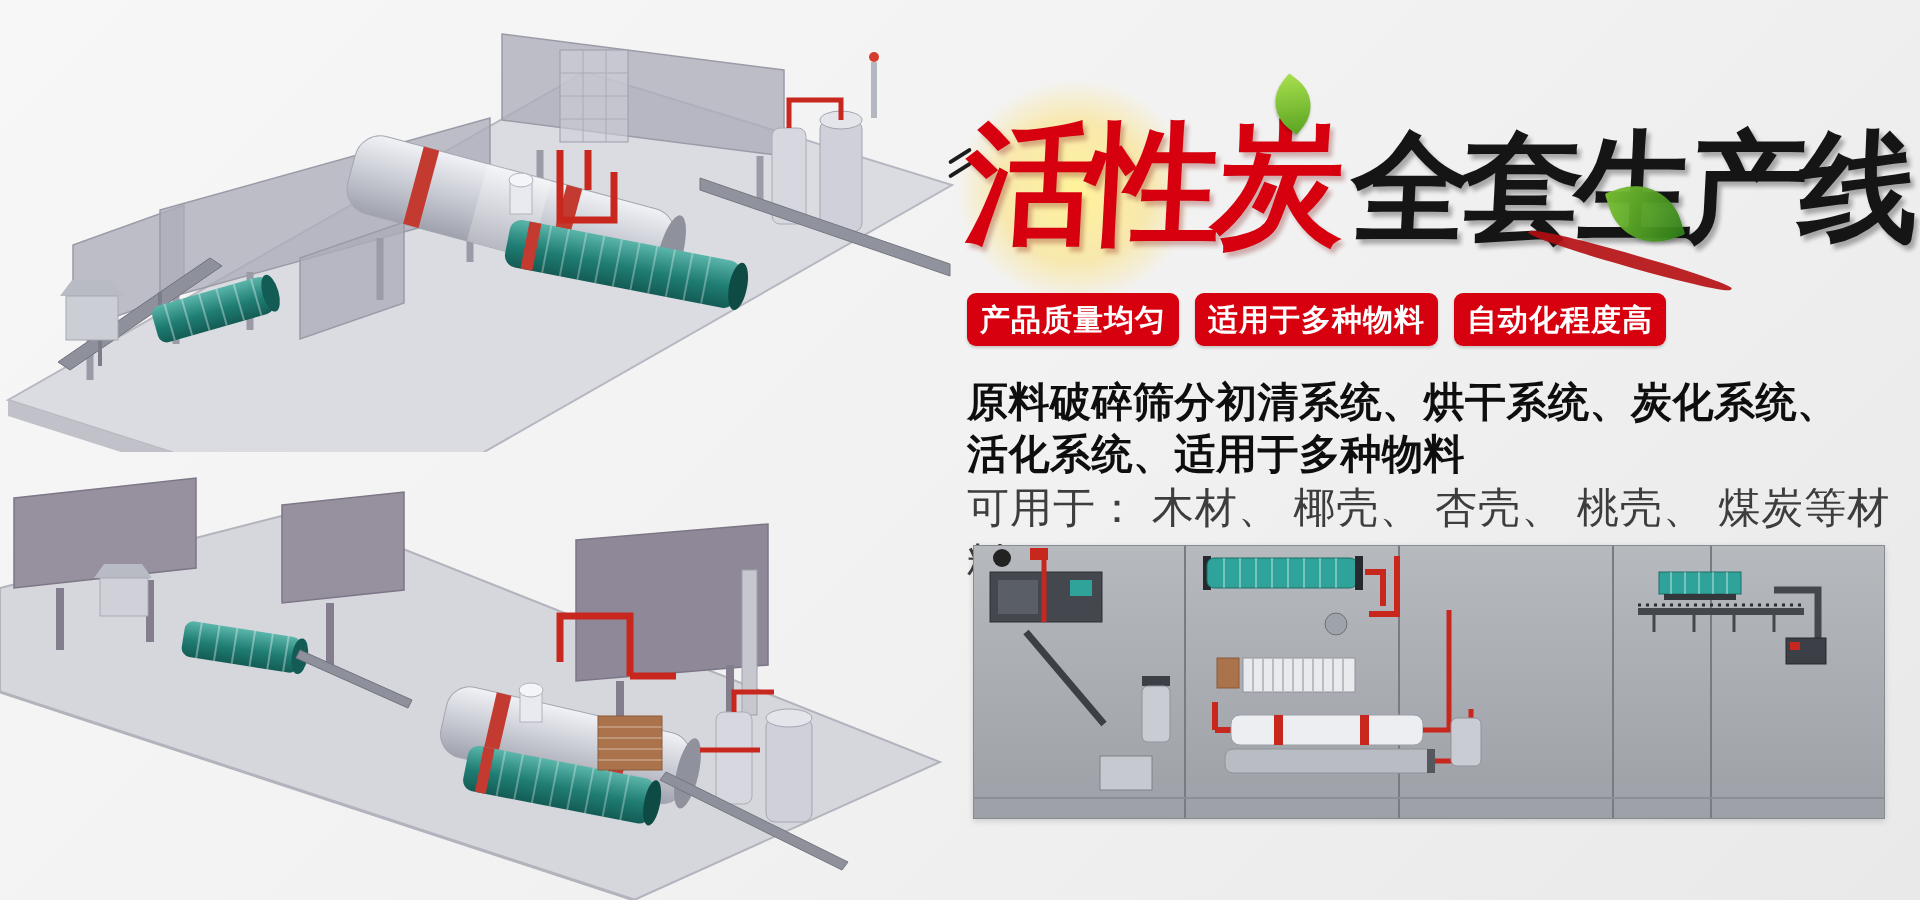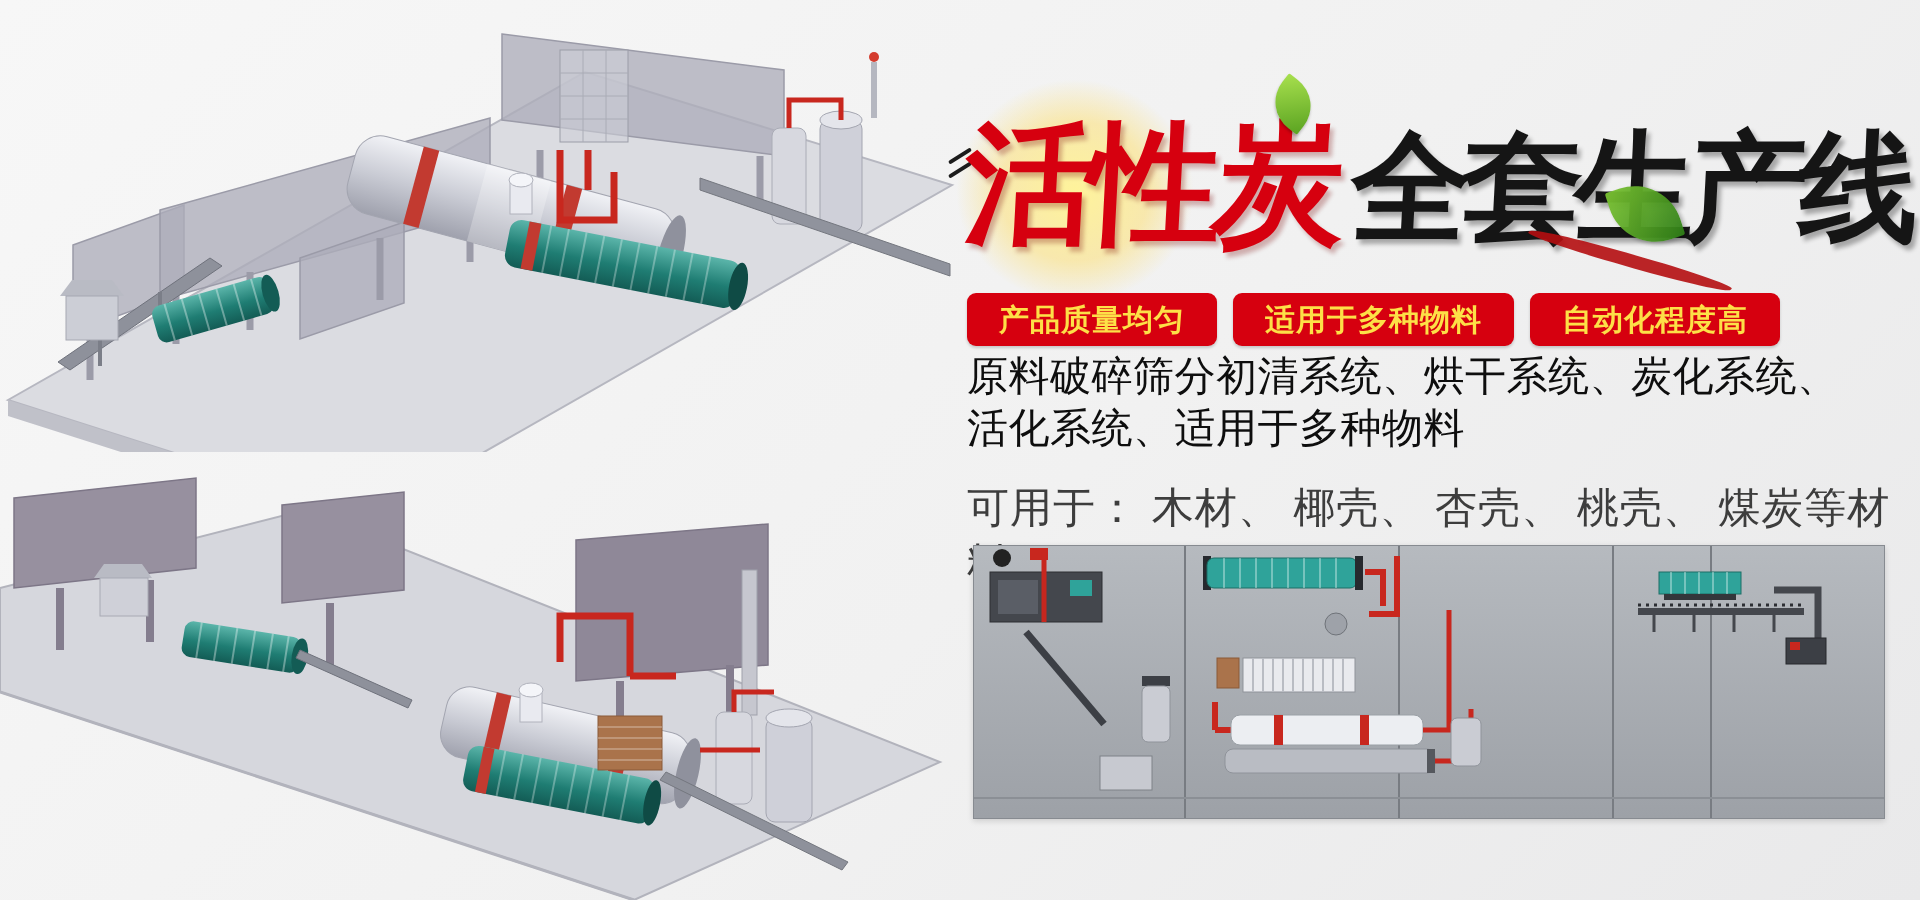--- a/index.html
+++ b/index.html
@@ -27,24 +27,24 @@
         transform:rotate(-32deg);margin-bottom:10px;}
   .leaf{position:absolute;border-radius:4% 75% 4% 75%;}
   .leaf-1{left:306px;top:-14px;width:44px;height:44px;transform:rotate(38deg);
         background:linear-gradient(135deg,#a8e04e,#5aa321);box-shadow:1px 2px 3px rgba(0,0,0,.25);}
   .leaf-2{left:648px;top:86px;width:64px;height:64px;transform:rotate(-18deg);
         background:linear-gradient(135deg,#7cc433,#2e7d17);box-shadow:2px 3px 4px rgba(0,0,0,.3);opacity:.95;}
   .brush-stroke{position:absolute;left:560px;top:158px;width:210px;height:13px;background:#b40d10;
         border-radius:45%;transform:rotate(16deg) skewX(-35deg);opacity:.9;}
 
   .badges{position:absolute;left:2px;top:293px;display:flex;gap:16px;}
-  .badge{background:#d6000f;color:#fde047;font-weight:bold;font-size:30px;line-height:1;
-        padding:12px 32px 11px;border-radius:9px;letter-spacing:1px;box-shadow:0 2px 3px rgba(0,0,0,.18);}
-
-  .desc{position:absolute;left:2px;top:350px;color:#0e0e0e;font-weight:400;font-size:41px;
+  .badge{background:#d6000f;color:#ffffff;font-weight:bold;font-size:30px;line-height:1;
+        padding:12px 13px 11px;border-radius:9px;letter-spacing:1px;box-shadow:0 2px 3px rgba(0,0,0,.18);}
+
+  .desc{position:absolute;left:2px;top:376px;color:#0e0e0e;font-weight:700;font-size:41px;
         line-height:1.28;letter-spacing:.5px;}
   .usage{position:absolute;left:2px;top:480px;color:#3d3d3d;font-weight:500;font-size:42px;letter-spacing:1px;}
 
   .diagram-panel{position:absolute;left:8px;top:545px;width:910px;height:272px;
         border:1px solid #878b91;box-shadow:0 2px 6px rgba(0,0,0,.15);}
   .diagram-panel svg{width:100%;height:100%;display:block;}
 </style>
 </head>
 <body>
 

